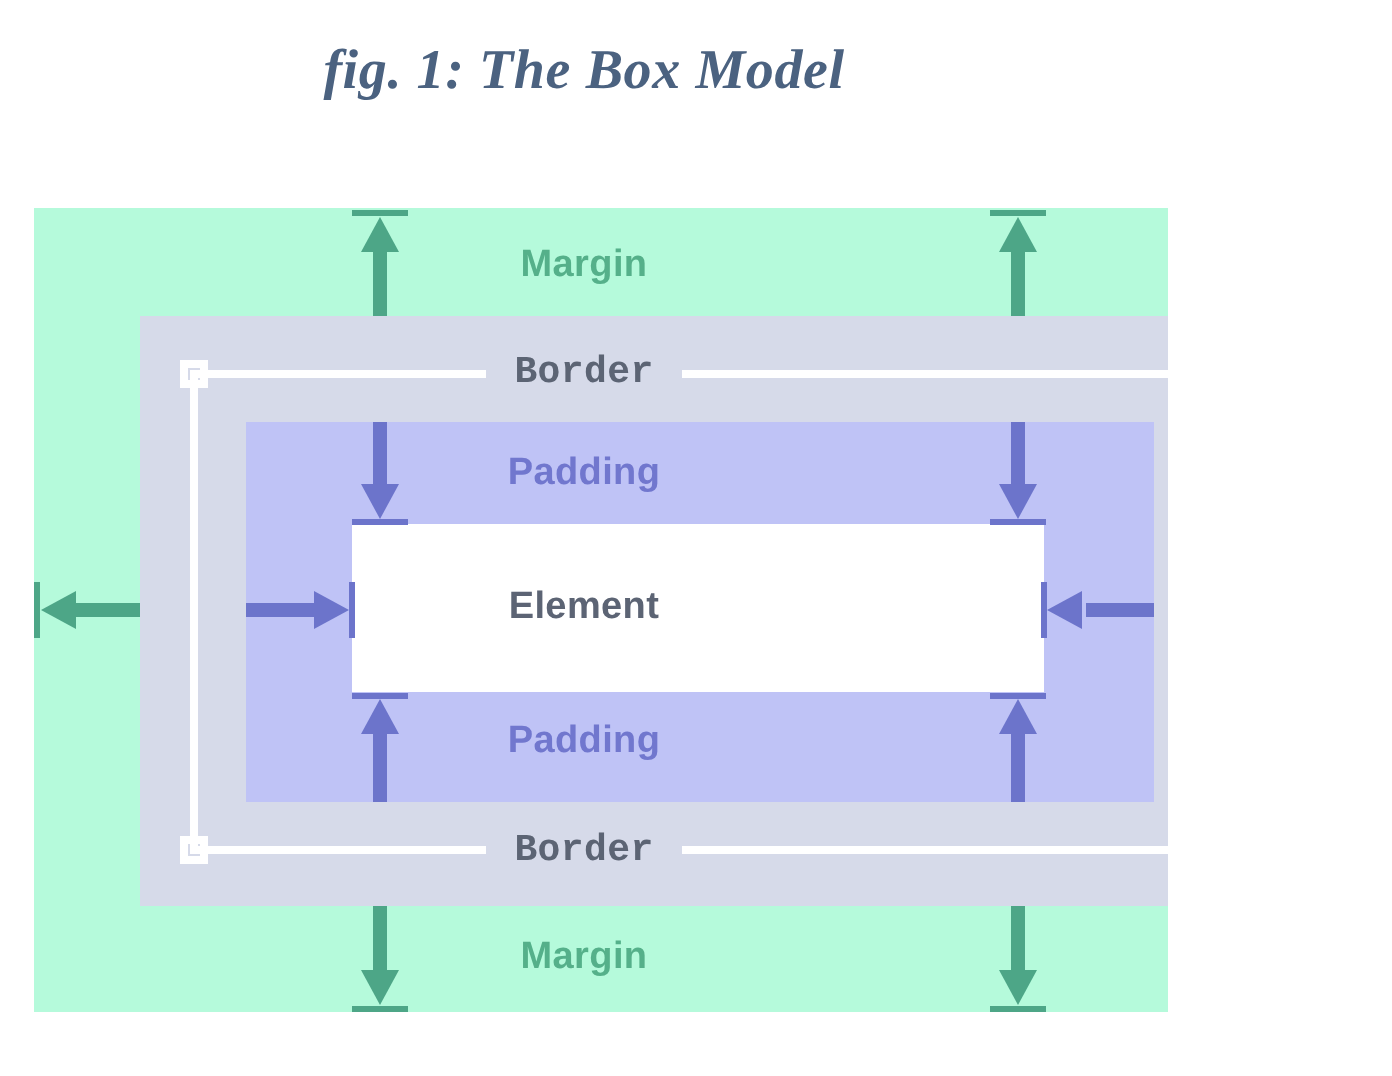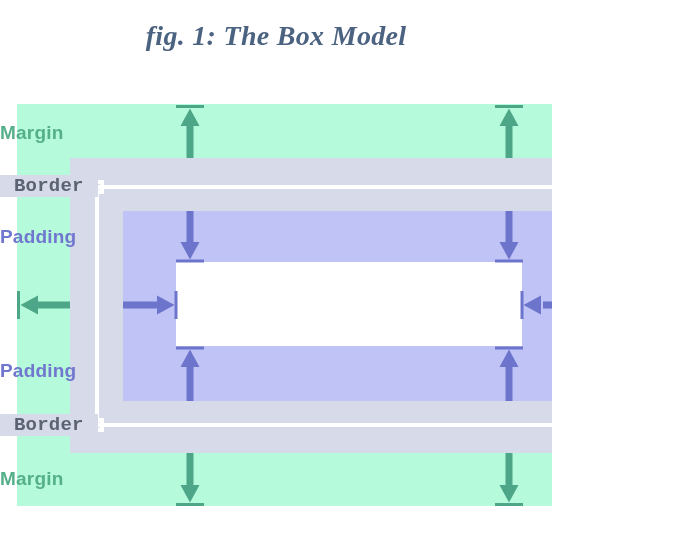--- a/index.html
+++ b/index.html
@@ -7,20 +7,21 @@
     padding: 0;
     background: var(--page-bg, #ffffff);
     font-family: "Liberation Sans", "DejaVu Sans", sans-serif;
   }
   .stage {
     position: relative;
     width: 552px;
     height: 538px;
     background: var(--page-bg, #ffffff);
     overflow: hidden;
+    padding-left: 32px;
   }
   .title {
     position: absolute;
     left: 0; right: 0;
     top: 20px;
     margin: 0;
     text-align: center;
     font-family: "Liberation Serif", "DejaVu Serif", serif;
     font-style: italic;
     font-weight: 700;
@@ -71,20 +72,21 @@
     left: 0; top: 0;
     pointer-events: none;
   }
   .arrow-margin  { color: var(--margin-arrow, #4da687); }
   .arrow-padding { color: var(--padding-arrow, #6c74cb); }
   .arrows line    { stroke: currentColor; }
   .arrows polygon { fill: currentColor; }
   .lbl {
     position: absolute;
     left: 0; right: 0;
+    text-align: center;
     font-weight: 700;
     font-size: 19px;
     line-height: 26px;
     letter-spacing: 0.2px;
   }
   .lbl-margin  { color: var(--margin-text, #55b08a); }
   .lbl-border  { color: var(--border-text, #5c6474); font-family: Liberation Mono, monospace; }
   .lbl-padding { color: var(--padding-text, #7177ce); }
   .lbl-element { color: var(--element-text, #5c6474); }
   .lbl-border span {
@@ -185,20 +187,23 @@
 
   <div class="lbl lbl-margin l-margin-top">
     <span>Margin</span>
   </div>
   <div class="lbl lbl-border l-border-top">
     <span>Border</span>
   </div>
   <div class="lbl lbl-padding l-padding-top">
     <span>Padding</span>
   </div>
+  <div class="lbl lbl-element l-element">
+    <span>Element</span>
+  </div>
   <div class="lbl lbl-padding l-padding-bottom">
     <span>Padding</span>
   </div>
   <div class="lbl lbl-border l-border-bottom">
     <span>Border</span>
   </div>
   <div class="lbl lbl-margin l-margin-bottom">
     <span>Margin</span>
   </div>
 

